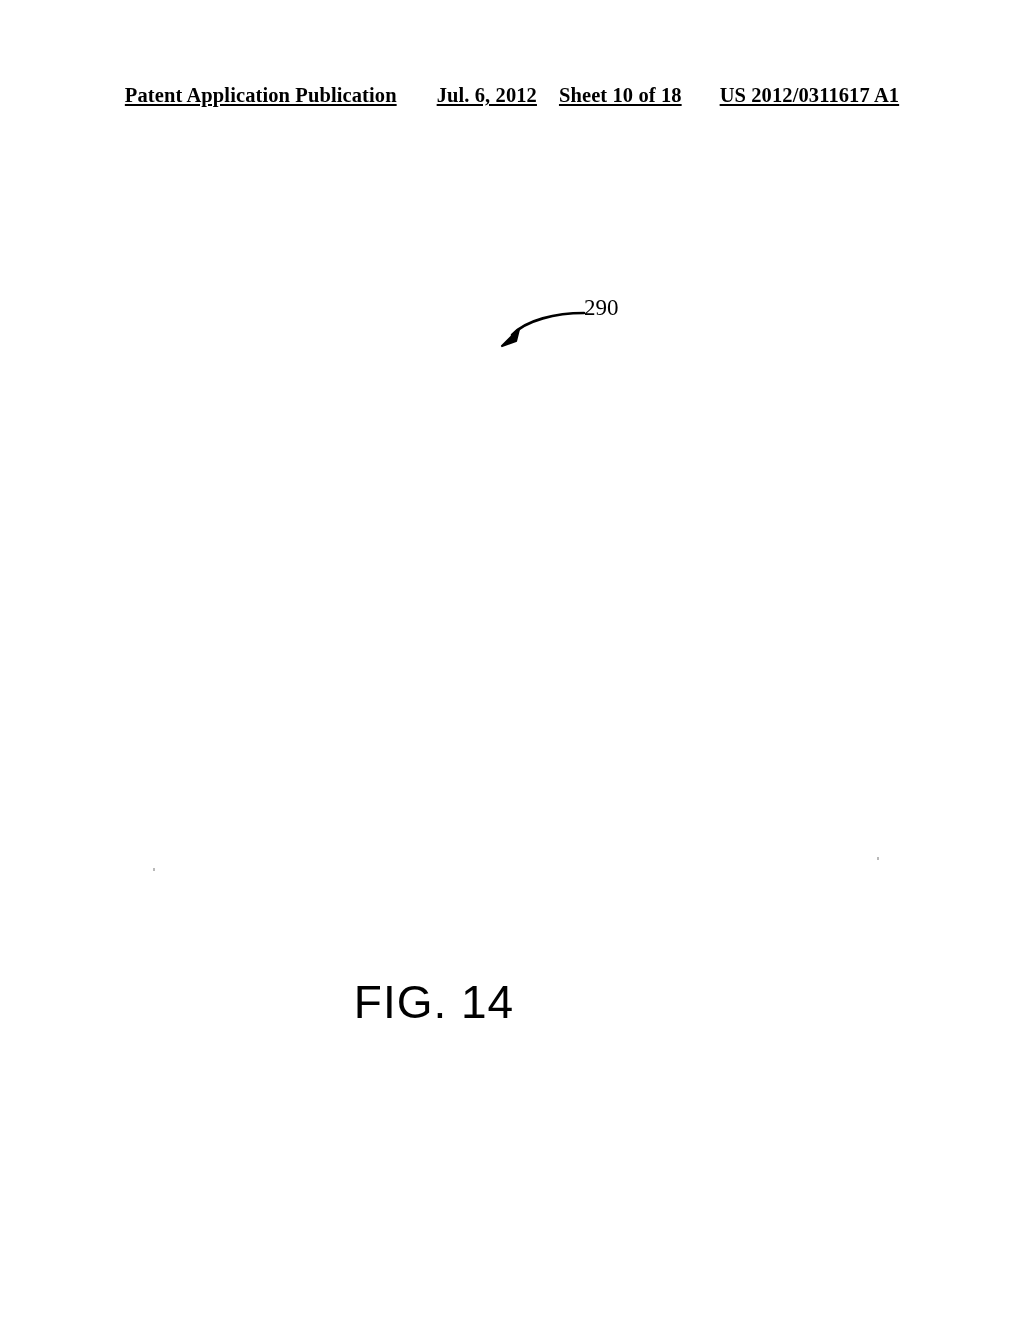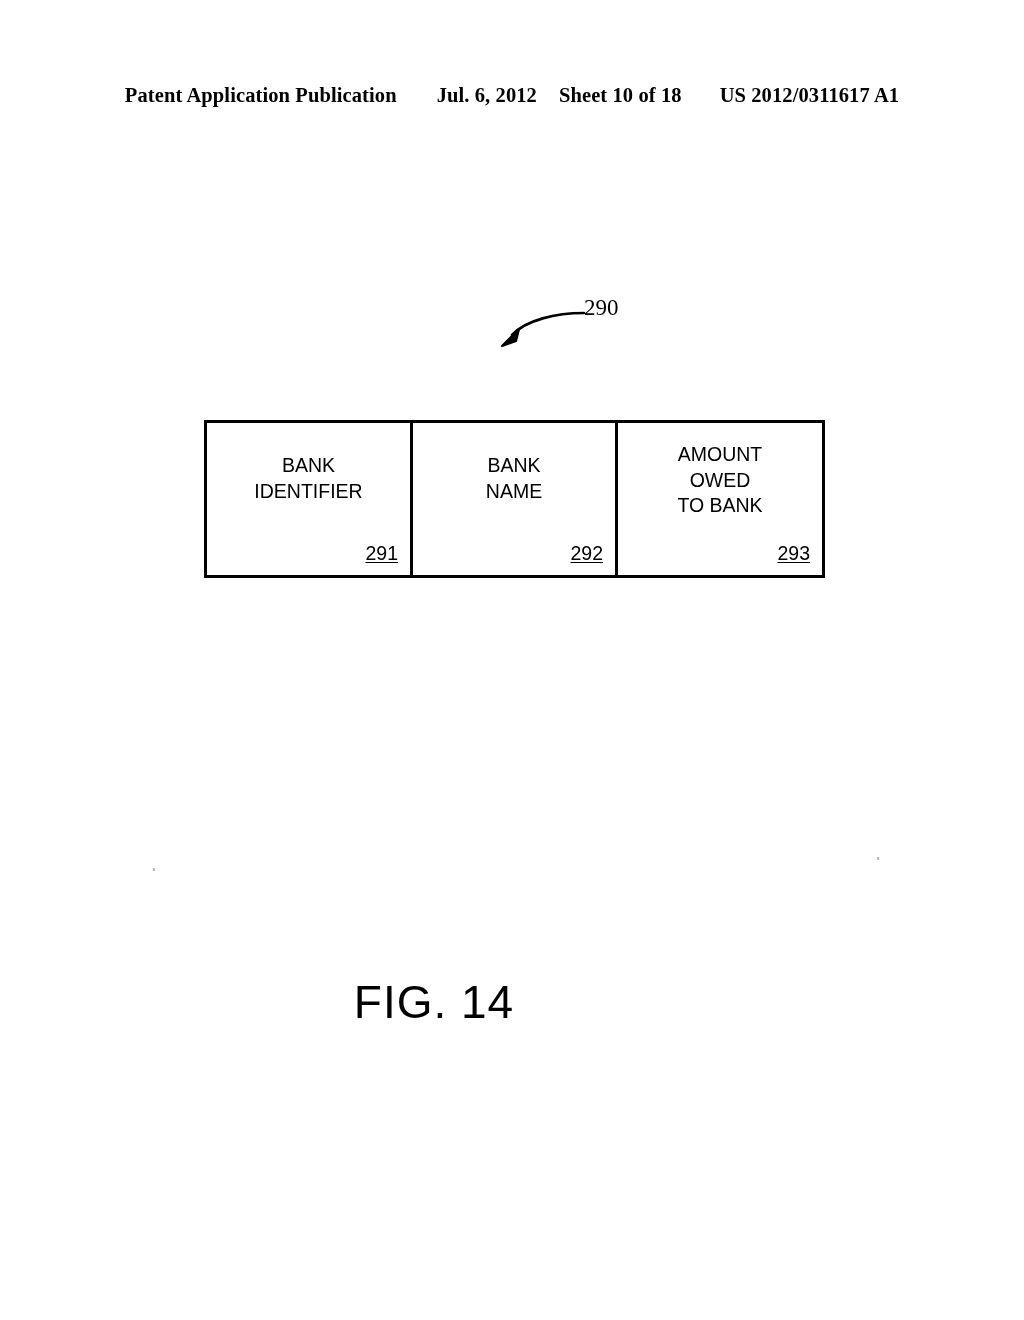--- a/index.html
+++ b/index.html
@@ -22,21 +22,21 @@
     left: 0;
     top: 84px;
     width: 1024px;
     text-align: center;
     font-family: "Liberation Serif", serif;
     font-weight: bold;
     font-size: 20.5px;
     letter-spacing: 0.1px;
     white-space: nowrap;
   }
-  .page-header .seg { display: inline-block; }
+  .page-header .seg { display: inline-block; text-decoration: underline; }
   .gap-lg { display: inline-block; width: 40px; }
   .gap-md { display: inline-block; width: 22px; }
   .gap-xl { display: inline-block; width: 38px; }
 
   
   .callout {
     position: absolute;
     left: 492px;
     top: 288px;
     width: 160px;
@@ -156,44 +156,20 @@
 <div class="callout">
   <svg width="160" height="70" viewBox="0 0 160 70">
     <path d="M 92 25 C 64 25, 34 32, 20 47" fill="none" stroke="#000000" stroke-width="2.6" stroke-linecap="round"></path>
     <path d="M 10 58 L 27 41 L 24 53 Z" fill="#000000" stroke="#000000" stroke-width="2.2" stroke-linejoin="round"></path>
   </svg>
   <div class="callout-label">290</div>
 </div>
 
 <table class="fig-table">
   <tbody>
-    <tr class="head-row">
-      <td class="col-id">
-        <div class="head-cell">
-          <div class="head-title">BANK
-IDENTIFIER</div>
-          <div class="head-ref">291</div>
-        </div>
-      </td>
-      <td class="col-name">
-        <div class="head-cell">
-          <div class="head-title">BANK
-NAME</div>
-          <div class="head-ref">292</div>
-        </div>
-      </td>
-      <td class="col-amt">
-        <div class="head-cell">
-          <div class="head-title three-line">AMOUNT
-OWED
-TO BANK</div>
-          <div class="head-ref">293</div>
-        </div>
-      </td>
-    </tr>
 
 
   </tbody>
 </table>
 
 <div class="fig-caption">FIG. 14</div>
 
 <div class="speckle" style="left:153px; top:868px;"></div>
 <div class="speckle" style="left:877px; top:857px;"></div>
 

